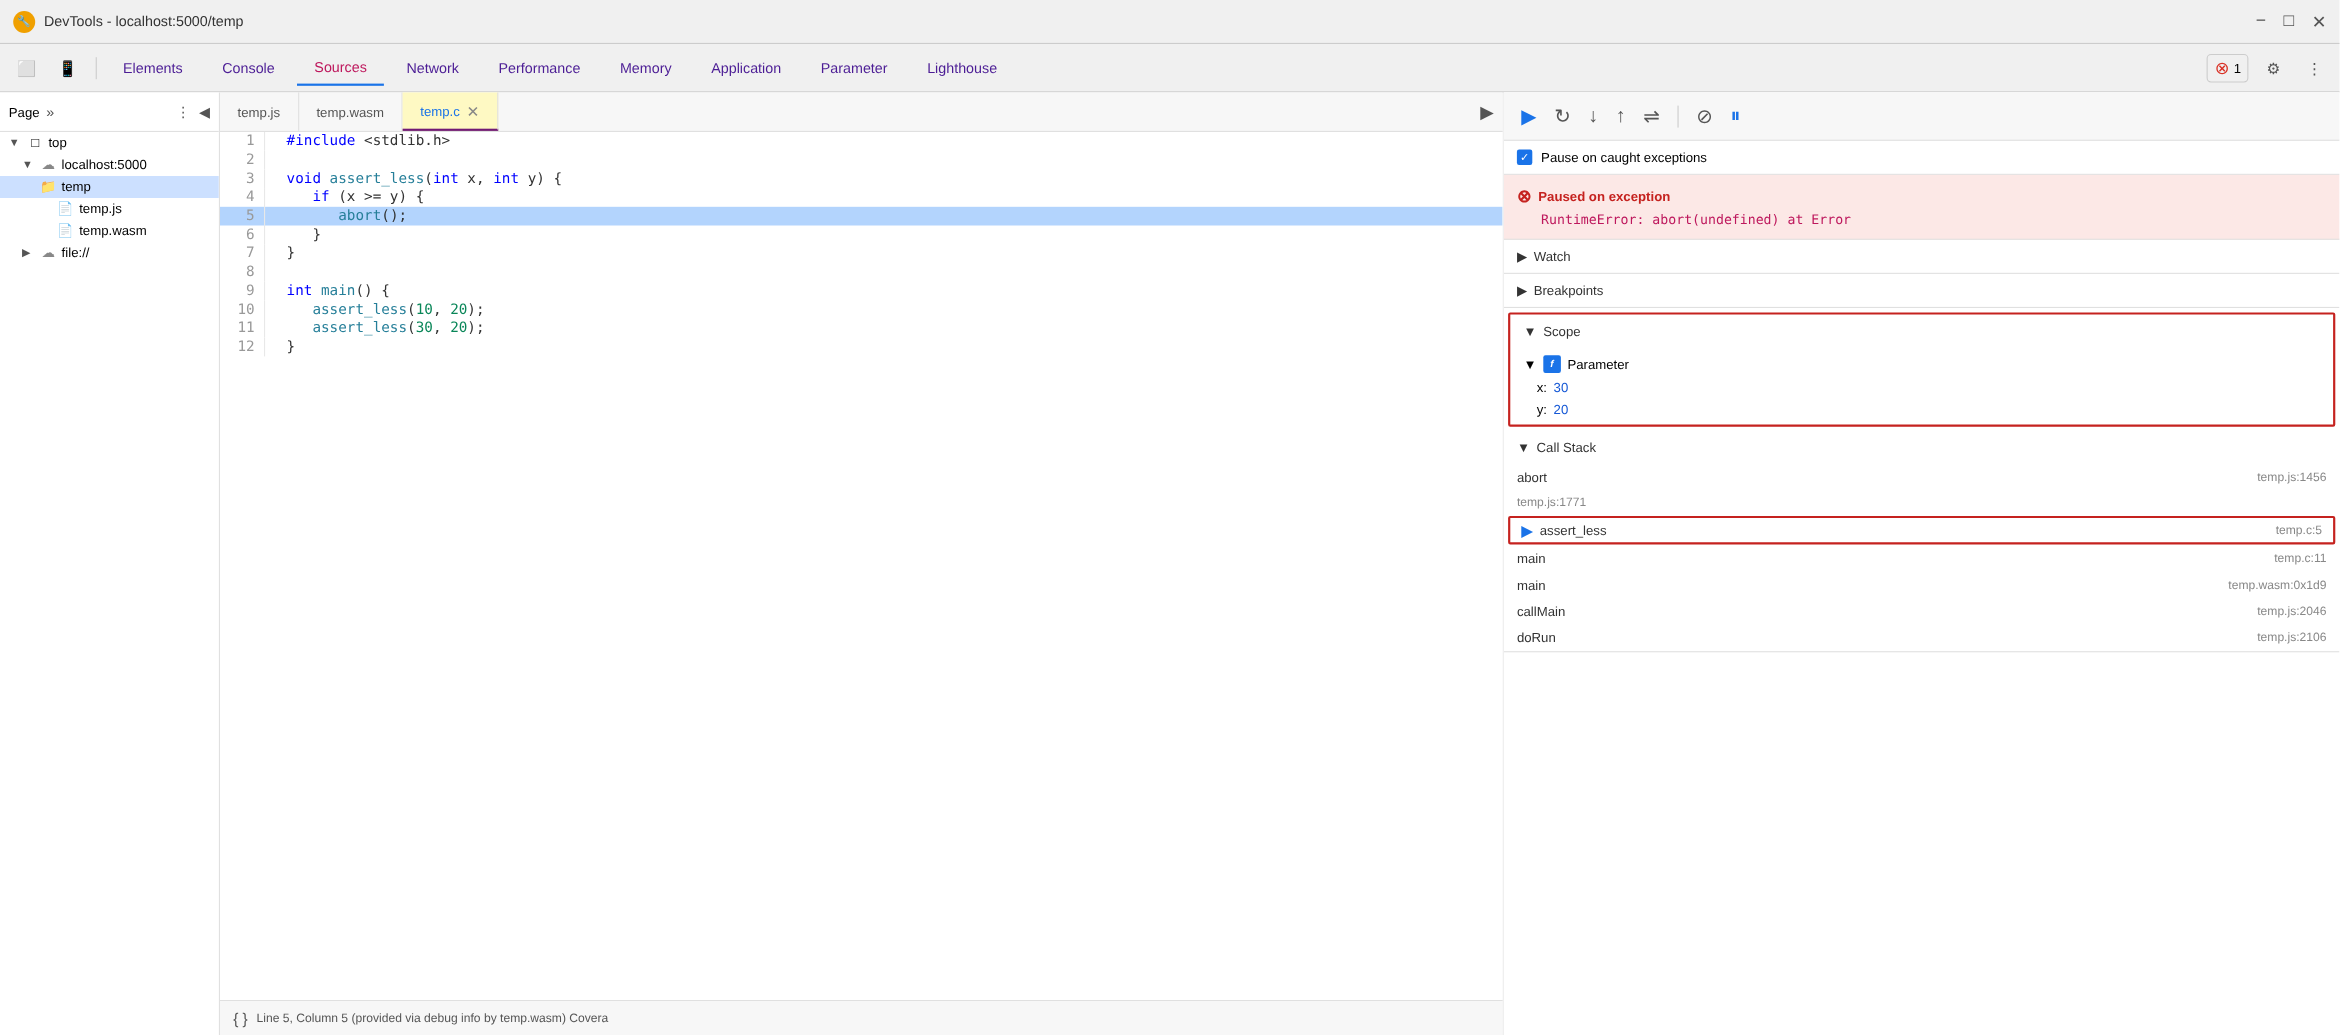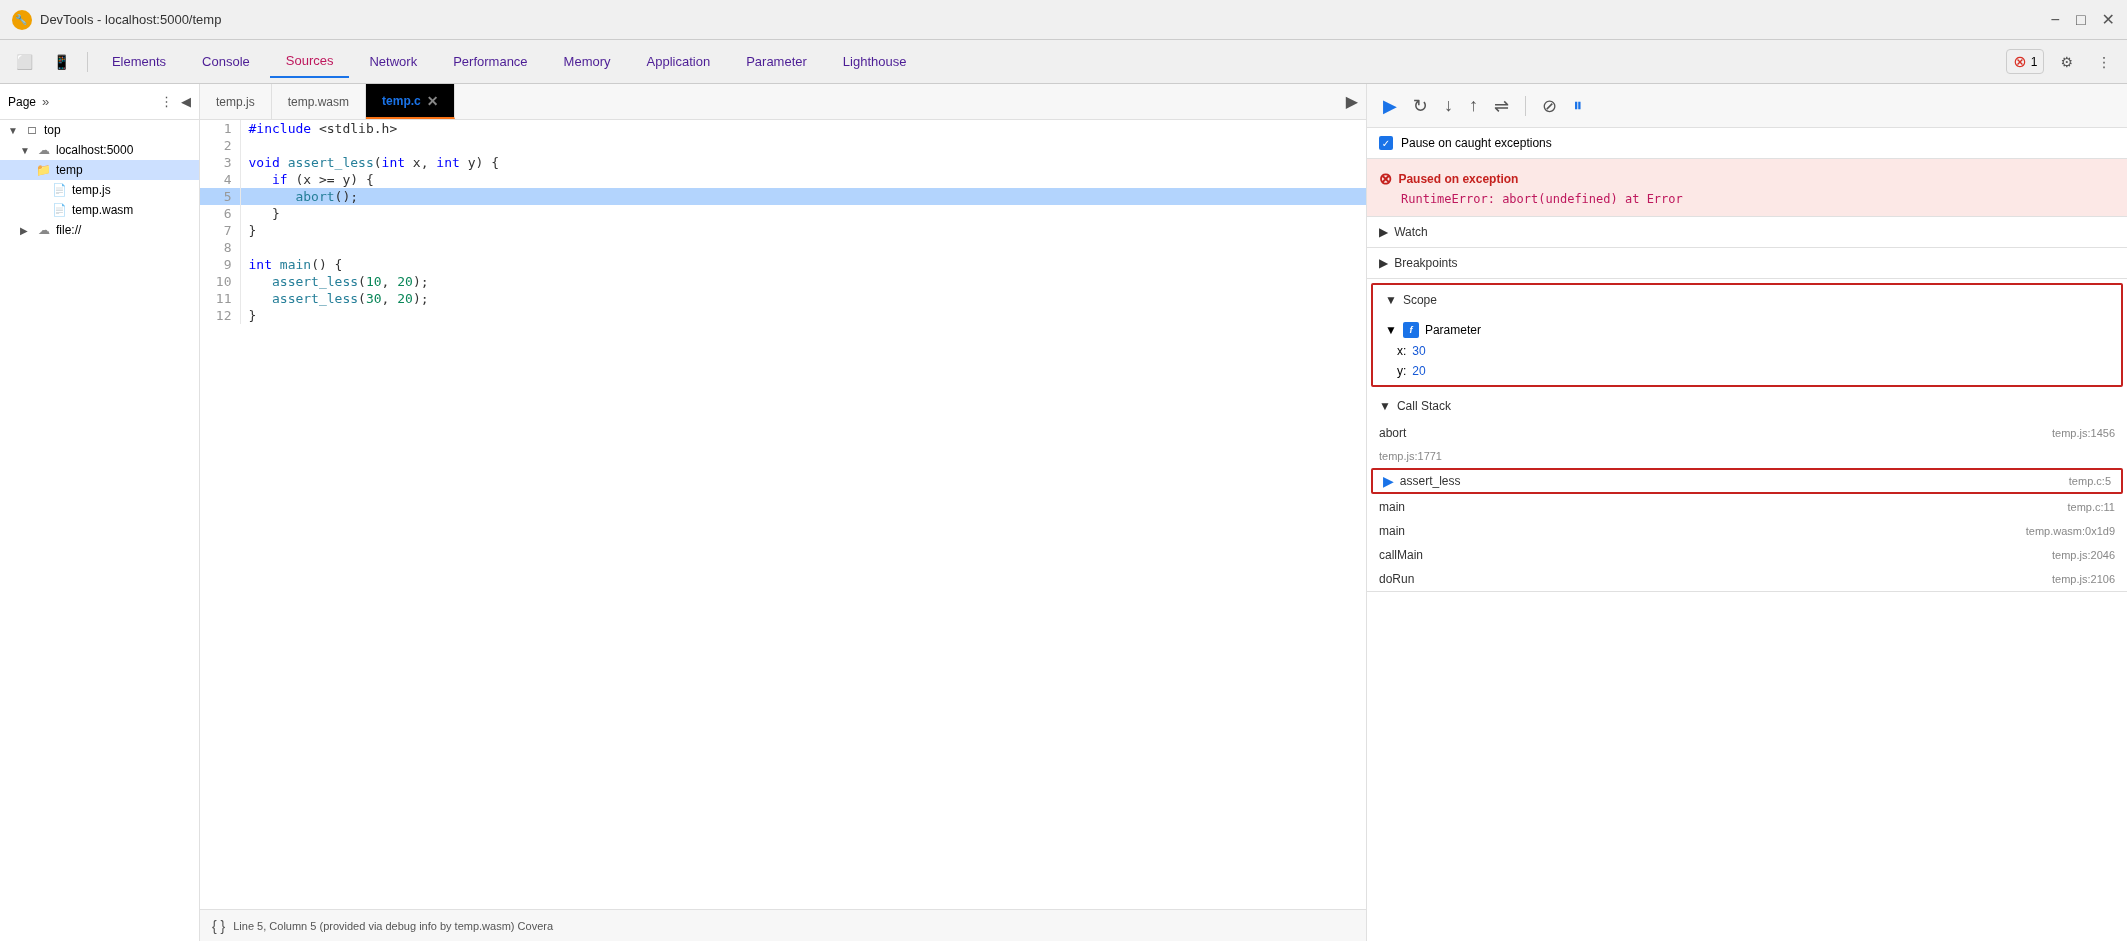--- a/index.html
+++ b/index.html
@@ -41,31 +41,31 @@
     .tree-item.indent3 { padding-left: 52px; }
     .tree-chevron { font-size: 10px; color: #555; width: 12px; }
     .tree-icon { font-size: 12px; width: 16px; text-align: center; }
     .folder-icon { color: #f0a000; }
     .cloud-icon { color: #888; }
 
     
     .code-panel { flex: 1; display: flex; flex-direction: column; border-right: 1px solid #e0e0e0; min-width: 0; }
     .file-tabs { display: flex; align-items: center; border-bottom: 1px solid #e0e0e0; background: #f7f7f7; height: 36px; }
     .file-tab { padding: 0 16px; height: 100%; display: flex; align-items: center; gap: 6px; font-size: 12px; color: #555; cursor: pointer; border-right: 1px solid #e0e0e0; }
-    .file-tab.active { background: #000000; color: #1a73e8; border-bottom: 2px solid #f97316; font-weight: bold; }
+    .file-tab.active { background: #fef9c3; color: #1a73e8; border-bottom: 2px solid #701a75; }
     .file-tab-close { font-size: 14px; color: #888; cursor: pointer; }
     .tabs-nav { margin-left: auto; padding: 0 8px; font-size: 16px; color: #555; cursor: pointer; }
 
     
     .code-editor { flex: 1; overflow-y: auto; position: relative; background: #fff; }
     .code-lines { display: table; width: 100%; border-collapse: collapse; font-family: 'Consolas', 'Monaco', monospace; font-size: 13px; }
     .code-line { display: table-row; }
     .code-line.highlighted { background: #b3d4fd; }
     .line-num { display: table-cell; width: 40px; text-align: right; padding: 1px 8px 1px 0; color: #999; user-select: none; border-right: 1px solid #e8e8e8; vertical-align: top; }
-    .line-content { display: table-cell; padding: 1px 8px; white-space: pre; color: #333; }
+    .line-content { display: table-cell; padding: 1px 20px; white-space: pre; color: #333; }
     .kw { color: #0000ff; }
     .fn { color: #267f99; }
     .num { color: #098658; }
 
     
     .status-bar { height: 32px; border-top: 1px solid #e0e0e0; background: #f7f7f7; display: flex; align-items: center; padding: 0 12px; font-size: 11px; color: #555; gap: 8px; }
 
     
     .right-panel { width: 760px; display: flex; flex-direction: column; overflow: hidden; background: #fff; }
     

